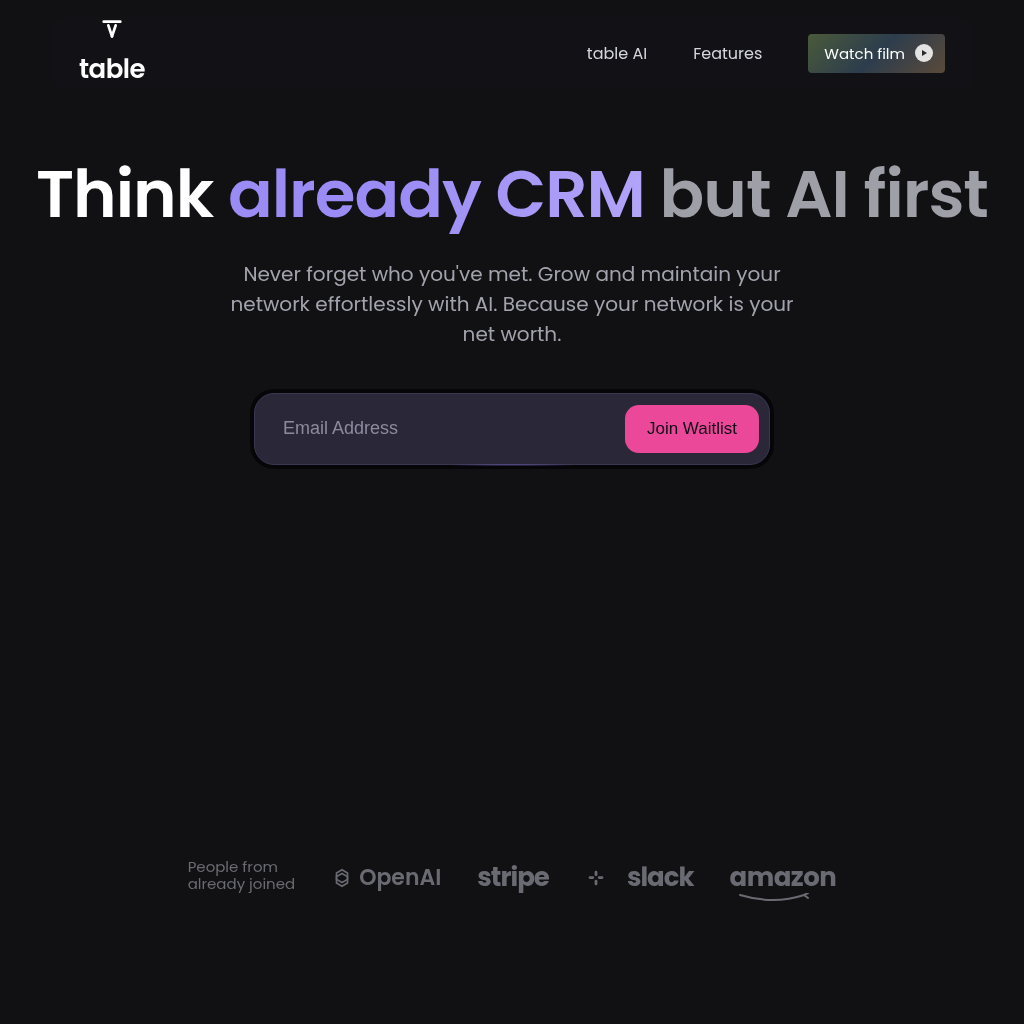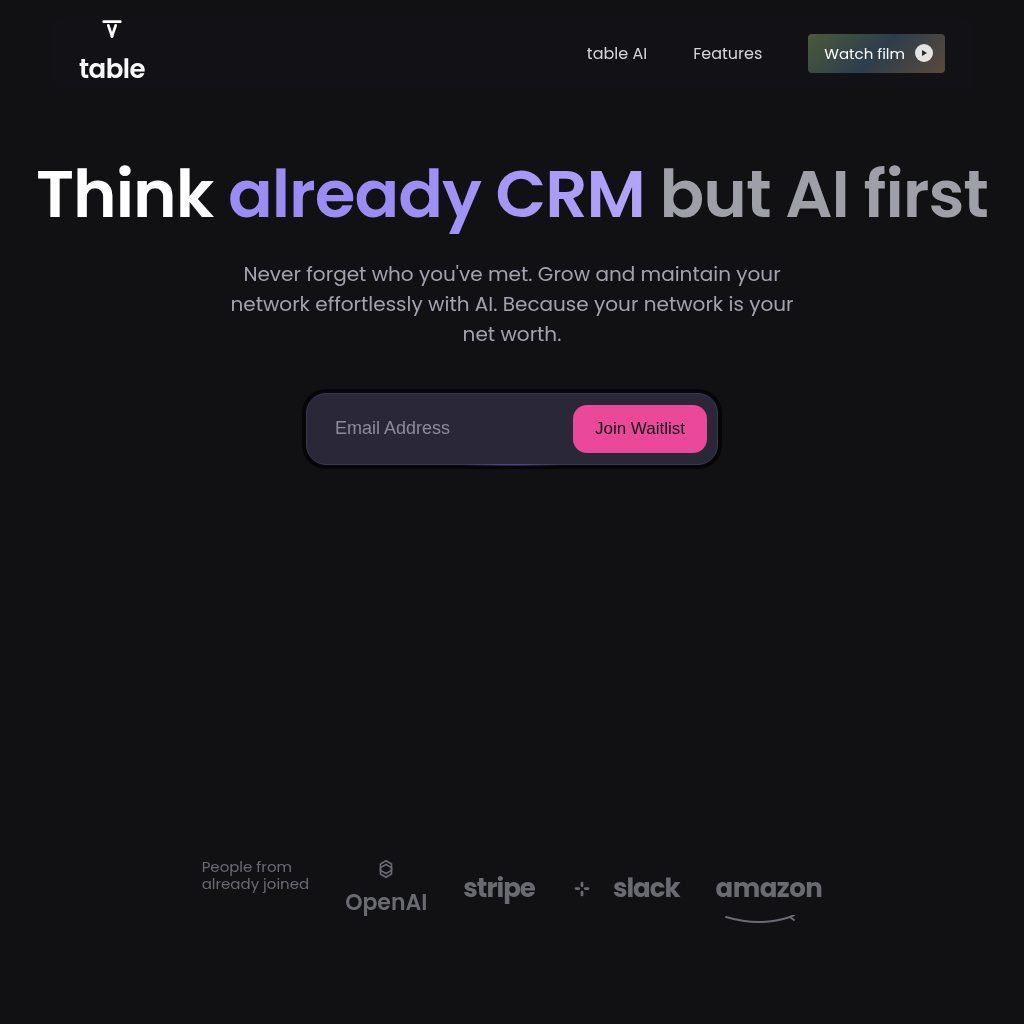--- a/index.html
+++ b/index.html
@@ -112,21 +112,21 @@
   .hero-sub {
     margin-top: 28px;
     font-size: 20px;
     line-height: 1.5;
     color: #a3a3ae;
     text-align: center;
     max-width: 600px;
   }
   .email-form {
     margin-top: 44px;
-    width: 412px;
+    width: 516px;
     height: 72px;
     border-radius: 20px;
     background: #2a2838;
     border: 1px solid #3a3750;
     display: flex;
     align-items: center;
     padding: 10px 10px 10px 28px;
     position: relative;
     box-shadow: 0 0 0 4px rgba(0,0,0,0.6);
   }
@@ -174,21 +174,21 @@
     line-height: 1.15;
     color: #6a6a72;
     text-align: left;
   }
   .brand {
     color: #6a6a72;
     display: flex;
     align-items: center;
     gap: 6px;
   }
-  .brand-openai { font-size: 22px; font-weight: 600; flex-direction: column; }
+  .brand-openai { font-size: 22px; font-weight: 600; }
   .brand-stripe { font-size: 26px; font-weight: 700; letter-spacing: -1px; }
   .brand-slack { font-size: 26px; font-weight: 700; letter-spacing: -1px; display:flex; align-items:center; gap:20px;}
   .brand-amazon { font-size: 26px; font-weight: 700; letter-spacing: -0.5px; position: relative; }
   .amazon-smile {
     position: absolute;
     bottom: -6px;
     left: 8px;
     width: 72px;
     height: 10px;
   }

